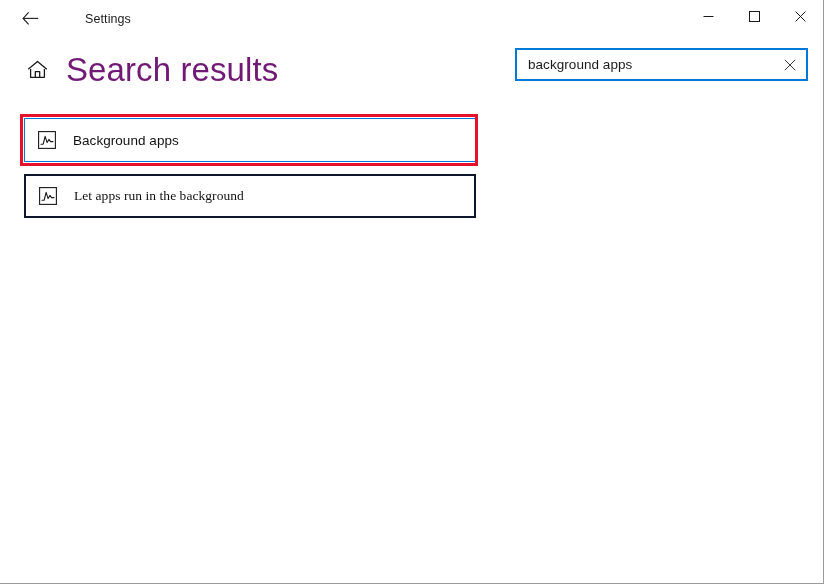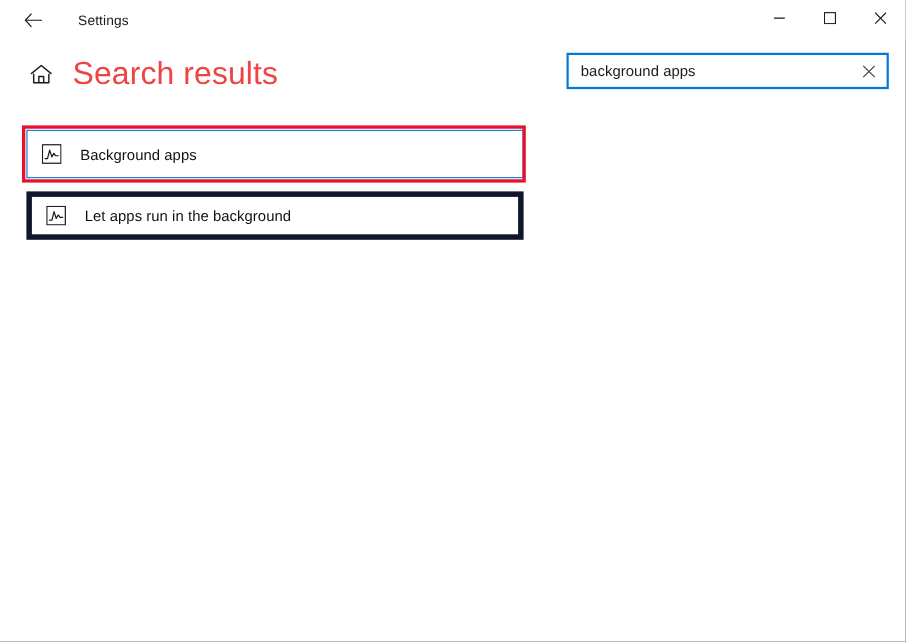--- a/index.html
+++ b/index.html
@@ -47,21 +47,21 @@
     align-items: center;
     justify-content: center;
     cursor: pointer;
     background: transparent;
     border: none;
     padding: 0;
   }
   .titlebar-title {
     font-size: 12.5px;
     color: #1a1a1a;
-    margin-left: 19px;
+    margin-left: 33px;
     letter-spacing: 0.1px;
     white-space: nowrap;
   }
   .caption-buttons {
     position: absolute;
     top: 0;
     right: 1px;
     height: 32px;
     display: flex;
   }
@@ -88,23 +88,23 @@
   .home-icon {
     width: 26px;
     height: 26px;
     display: flex;
     align-items: center;
     justify-content: center;
     margin-right: 16px;
     cursor: pointer;
   }
   .page-title {
-    font-size: 29px;
+    font-size: 33px;
     font-weight: 300;
-    color: #ef4444;
+    color: #701a75;
     letter-spacing: 0.1px;
     line-height: 1;
     white-space: nowrap;
   }
 
   
   .search-wrap {
     position: absolute;
     top: 48px;
     left: 515px;
@@ -175,21 +175,22 @@
     align-items: center;
     justify-content: center;
   }
 
   
   .result-item.focused {
     border: 1px solid #0078d7;
   }
   
   .result-item.carded {
-    border: 5px solid #0f172a;
+    border: 2px solid #0f172a;
+    font-family: Liberation Serif, serif;
   }
   
   .result-item.plain {
     border: 1px solid transparent;
     padding-left: 14px;
   }
 
   .result-gap { height: 6px; }
 
   

